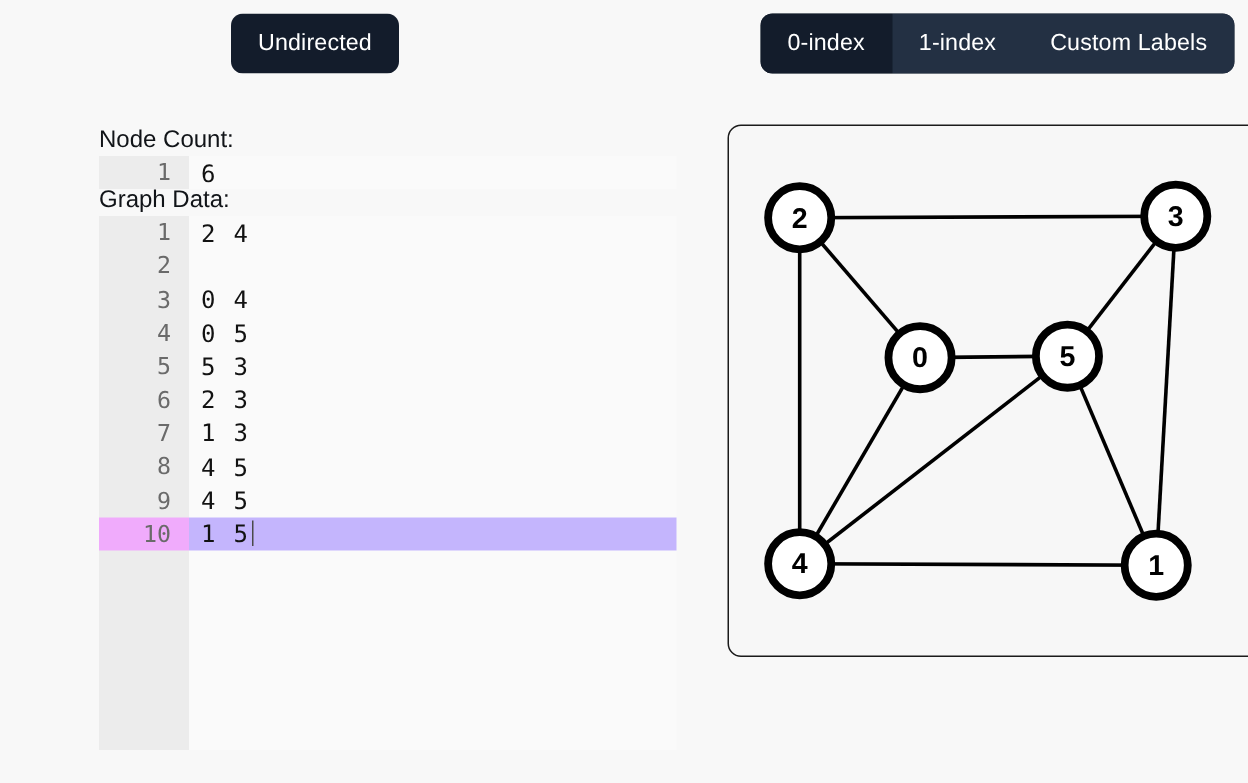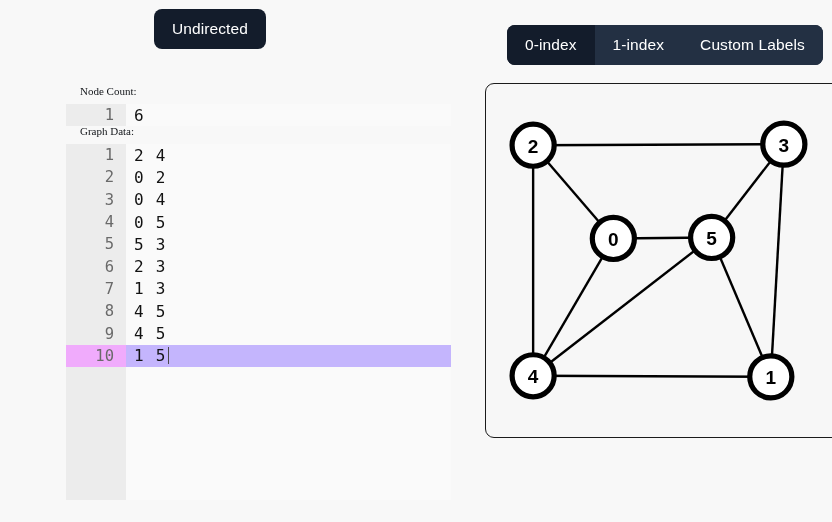--- a/index.html
+++ b/index.html
@@ -28,29 +28,29 @@
     color: #ffffff;
     font-size: 15.5px;
     letter-spacing: 0.1px;
     cursor: pointer;
     white-space: nowrap;
   }
   .seg.selected { background: #131c2b; }
   .seg.unselected { background: #233043; }
 
   #toggle-mode { left: 123px; top: 9px; }
-  #toggle-index { left: 476px; top: 25px; }
+  #toggle-index { left: 476px; top: 9px; }
 
   
   .editor-label {
     position: absolute;
-    left: 49px;
+    left: 35px;
     color: #111418;
-    font-size: 11px;
-    font-family: Liberation Serif, serif;
+    font-size: 16px;
+    font-family: Liberation Sans, sans-serif;
   }
   #label-node-count { top: 85px; }
   #label-graph-data { top: 125px; }
 
   .code-area {
     position: absolute;
     left: 35px;
     width: 385px;
     font-family: "DejaVu Sans Mono", monospace;
     font-size: 16px;
@@ -158,23 +158,20 @@
     <div class="gutter-bg"></div>
     <div id="graph-data-lines">
         <div class="code-line">
           <div class="ln">1</div>
           <div class="code-text-wrap">
             <span class="code-text">2 4</span>
           </div>
         </div>
         <div class="code-line">
           <div class="ln">2</div>
-          <div class="code-text-wrap">
-            <span class="code-text">0 2</span>
-          </div>
         </div>
         <div class="code-line">
           <div class="ln">3</div>
           <div class="code-text-wrap">
             <span class="code-text">0 4</span>
           </div>
         </div>
         <div class="code-line">
           <div class="ln">4</div>
           <div class="code-text-wrap">

